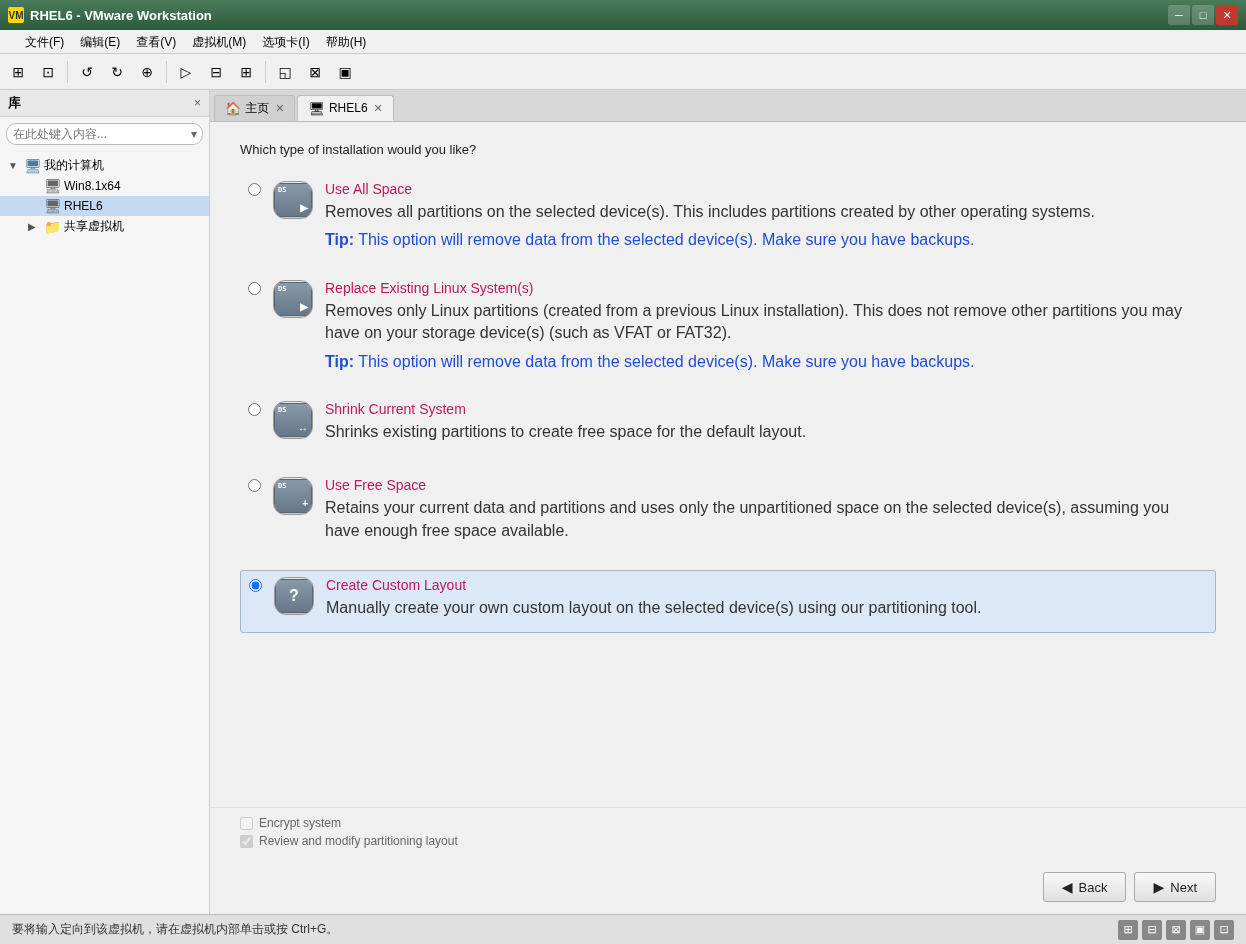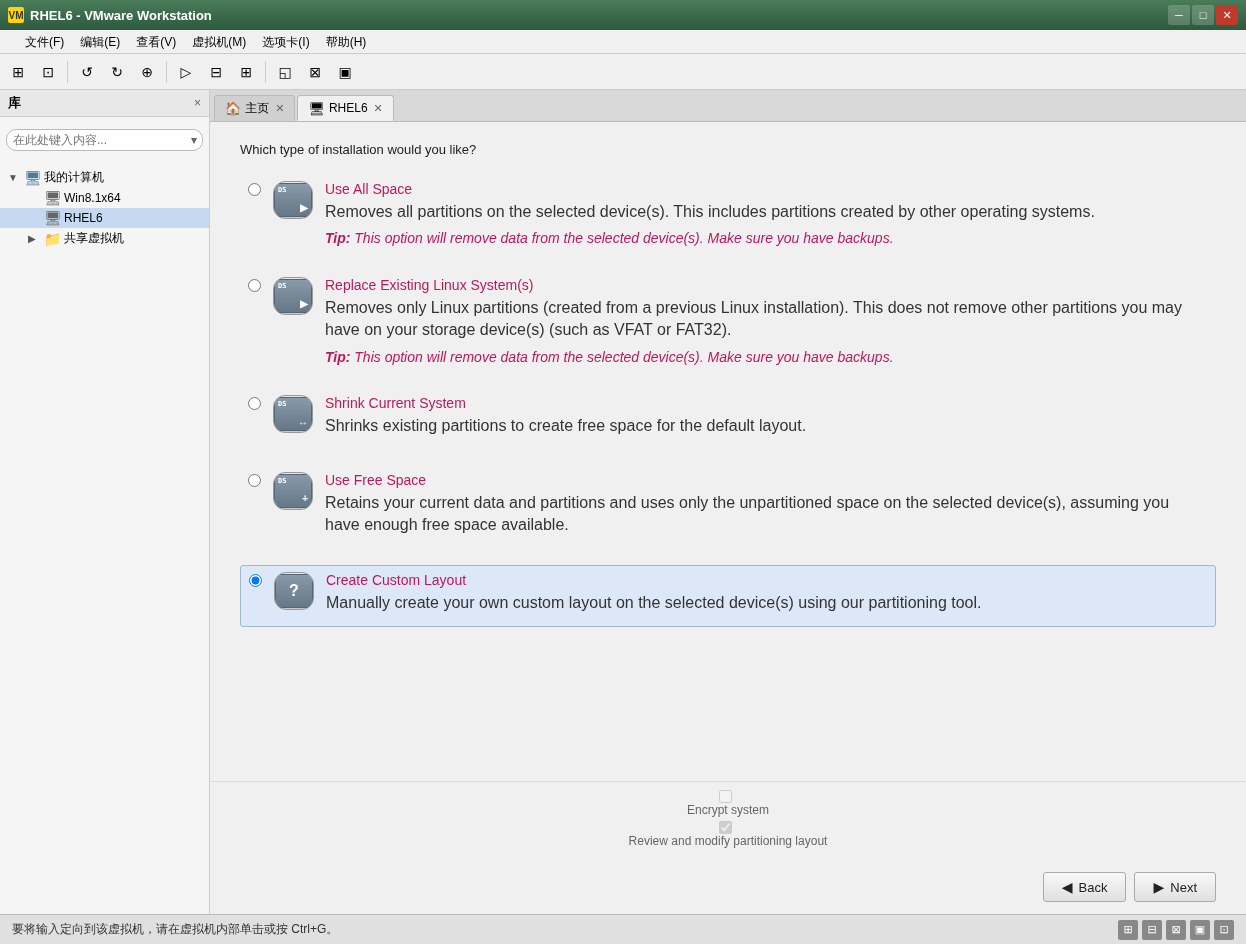--- a/index.html
+++ b/index.html
@@ -88,21 +88,21 @@
       background: #e8e8e8;
       border-bottom: 1px solid #ccc;
       font-size: 13px;
       font-weight: bold;
     }
     .sidebar-close {
       cursor: pointer; font-size: 12px; color: #666;
       border: none; background: none;
     }
     .sidebar-search {
-      margin: 12px 6px;
+      margin: 6px 6px;
       position: relative;
     }
     .sidebar-search input {
       width: 100%; padding: 3px 24px 3px 6px;
       border: 1px solid #bbb; border-radius: 10px;
       font-size: 12px; background: #fff; color: #999;
       outline: none;
     }
     .sidebar-search-icon {
       position: absolute; right: 6px; top: 4px;
@@ -216,40 +216,38 @@
       color: #be185d;
       margin-bottom: 4px;
     }
     .option-desc {
       font-size: 16px;
       color: #333;
       line-height: 1.4;
       margin-bottom: 6px;
     }
     .option-tip {
-      font-size: 14px;
-      color: #be185d;
+      font-size: 16px;
+      color: #1d4ed8;
       line-height: 1.4;
-      font-style: italic;
     }
     .tip-label { font-weight: bold; }
 
     
     .bottom-checkboxes {
       padding: 8px 30px;
       background: #f0f0f0;
       border-top: 1px solid #ddd;
     }
     .checkbox-row {
       display: flex;
       align-items: center;
       margin-bottom: 4px;
       font-size: 12px;
       color: #666;
-      flex-direction: column;
     }
     .checkbox-row input { margin-right: 6px; }
 
     
     .bottom-bar {
       height: 30px;
       background: #e0e0e0;
       border-top: 1px solid #bbb;
       display: flex;
       align-items: center;

